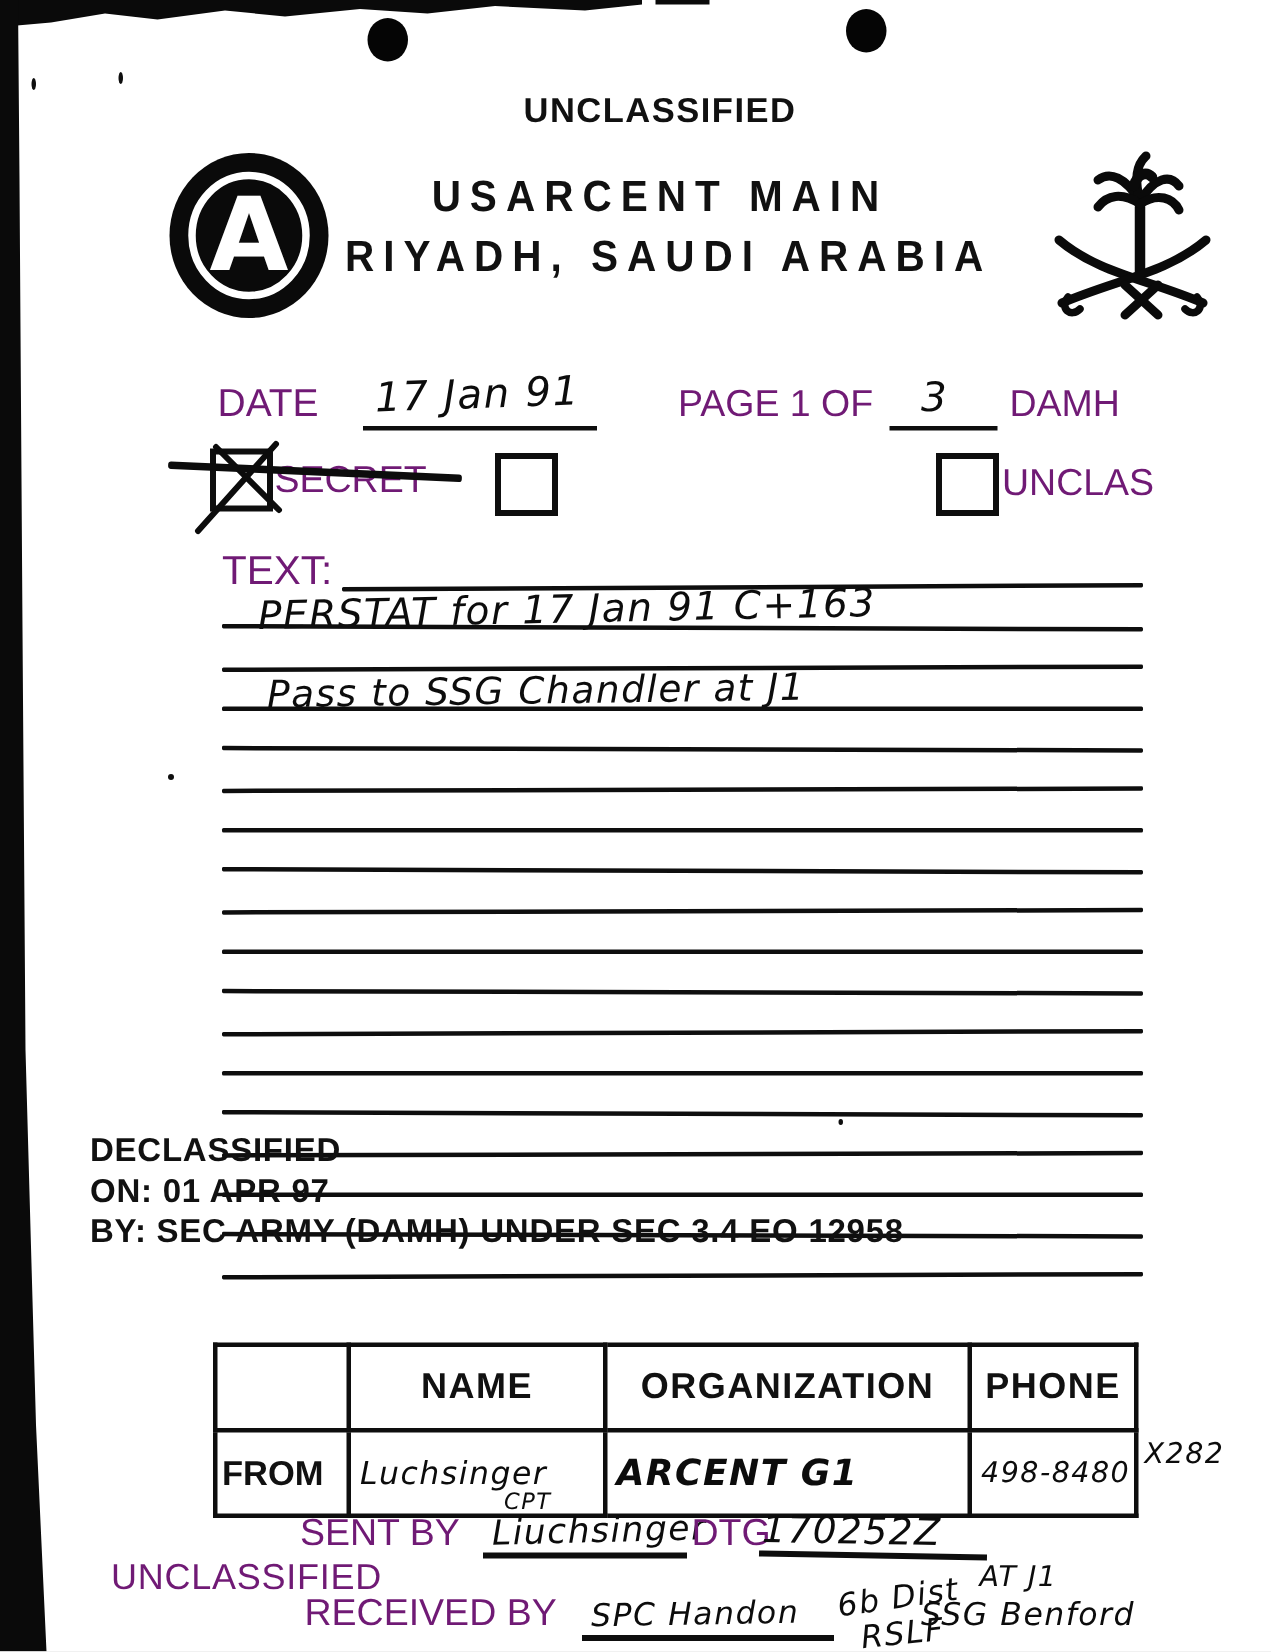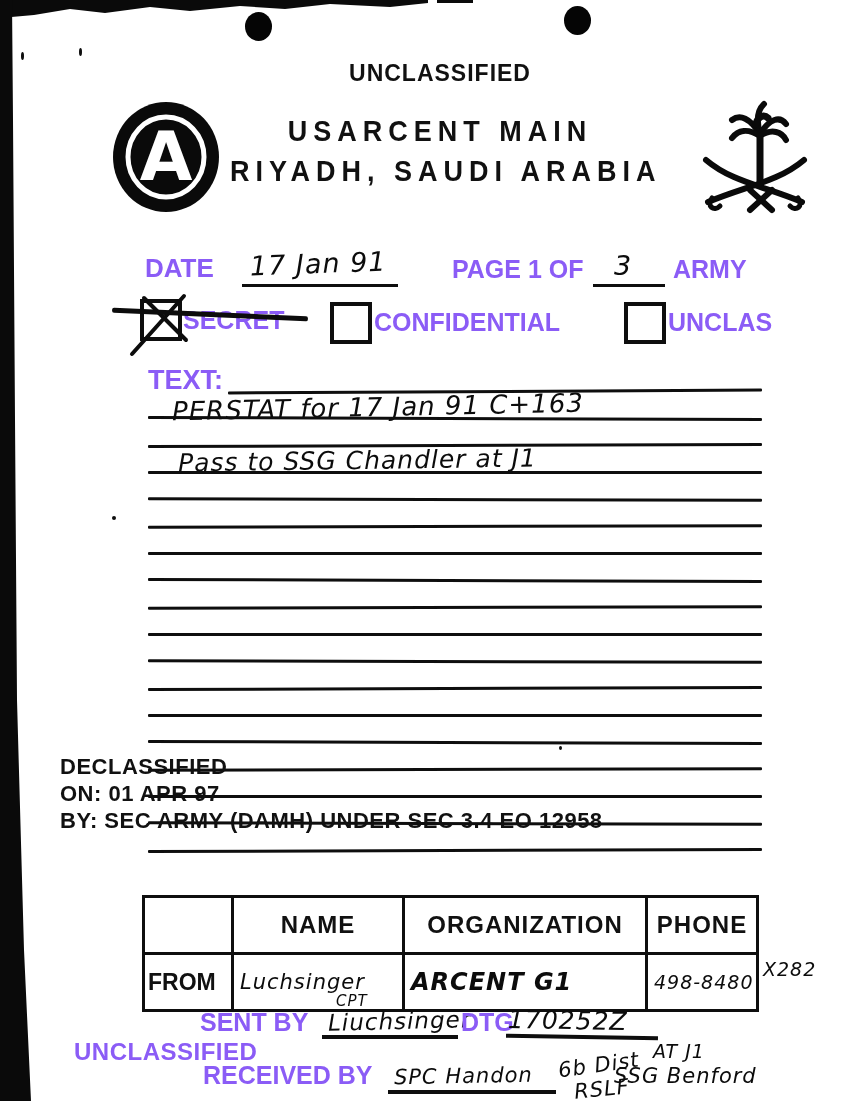--- a/index.html
+++ b/index.html
@@ -3,21 +3,21 @@
 <meta charset="utf-8">
 <style>
   html,body{margin:0;padding:0;background:#e8e8e8;}
   .page{
     position:relative; width:850px; height:1101px; background:#ffffff;
     font-family:"Liberation Sans", sans-serif; color:#111; overflow:hidden;
     margin:0 auto;
   }
   .abs{position:absolute;}
   .b{font-weight:bold;}
-  .lbl{font-weight:bold; color:#8b5cf6;}
+  .lbl{font-weight:normal; color:#701a75;}
   .hw{
     font-family:"DejaVu Sans", sans-serif; font-style:italic; color:#0c0c0c;
     white-space:nowrap; letter-spacing:1px;
   }
   .rule{position:absolute; height:3px; background:#0e0e0e; border-radius:1px;}
   .uline{position:absolute; height:3px; background:#0e0e0e;}
   .chk{position:absolute; width:34px; height:34px; border:4px solid #0e0e0e; background:#fff;}
   .speck{position:absolute; background:#0e0e0e; border-radius:50%;}
   .hole{position:absolute; width:27px; height:29px; background:#050505; border-radius:50%;}
   .hdr-org{
@@ -77,32 +77,31 @@
       <path d="M74,92 L52,112" stroke-width="6"></path>
     </g>
   </svg>
 
   <div class="abs lbl" style="left:145px;top:253px;font-size:26px;">DATE</div>
   <div class="uline" style="left:242px;top:284px;width:156px;"></div>
   <div class="abs hw" style="left:250px;top:248px;font-size:27px;transform:rotate(-2deg);">17 Jan 91</div>
   <div class="abs lbl" style="left:452px;top:255px;font-size:25px;">PAGE 1 OF</div>
   <div class="uline" style="left:593px;top:284px;width:72px;"></div>
   <div class="abs hw" style="left:614px;top:250px;font-size:27px;">3</div>
-  <div class="abs lbl" style="left:673px;top:255px;font-size:25px;">ARMY</div>
+  <div class="abs lbl" style="left:673px;top:255px;font-size:25px;">DAMH</div>
 
   <div class="chk" style="left:140px;top:299px;"></div>
   <svg class="abs" style="left:122px;top:288px;" width="80" height="72">
     <path d="M22,10 L64,52" stroke="#0c0c0c" stroke-width="4" fill="none" stroke-linecap="round"></path>
     <path d="M62,8 L10,66" stroke="#0c0c0c" stroke-width="4" fill="none" stroke-linecap="round"></path>
   </svg>
   <div class="abs lbl" style="left:183px;top:306px;font-size:25px;">SECRET</div>
   <div class="abs" style="left:112px;top:312px;width:196px;height:5px;background:#0c0c0c;transform:rotate(2.6deg);border-radius:2px;"></div>
 
   <div class="chk" style="left:330px;top:302px;"></div>
-  <div class="abs lbl" style="left:374px;top:308px;font-size:25px;">CONFIDENTIAL</div>
 
   <div class="chk" style="left:624px;top:302px;"></div>
   <div class="abs lbl" style="left:668px;top:308px;font-size:25px;">UNCLAS</div>
 
   <div class="abs lbl" style="left:148px;top:365px;font-size:27px;">TEXT:</div>
   <div class="rule" style="left:228px;top:390px;width:534px;transform:rotate(-0.3deg);"></div>
 
   <div class="abs hw" style="left:172px;top:392px;font-size:26px;transform:rotate(-1.2deg);">PERSTAT for  17 Jan 91  C+163</div>
   <div class="abs hw" style="left:178px;top:446px;font-size:25px;transform:rotate(-0.8deg);">Pass to SSG Chandler at  J1</div>
 

